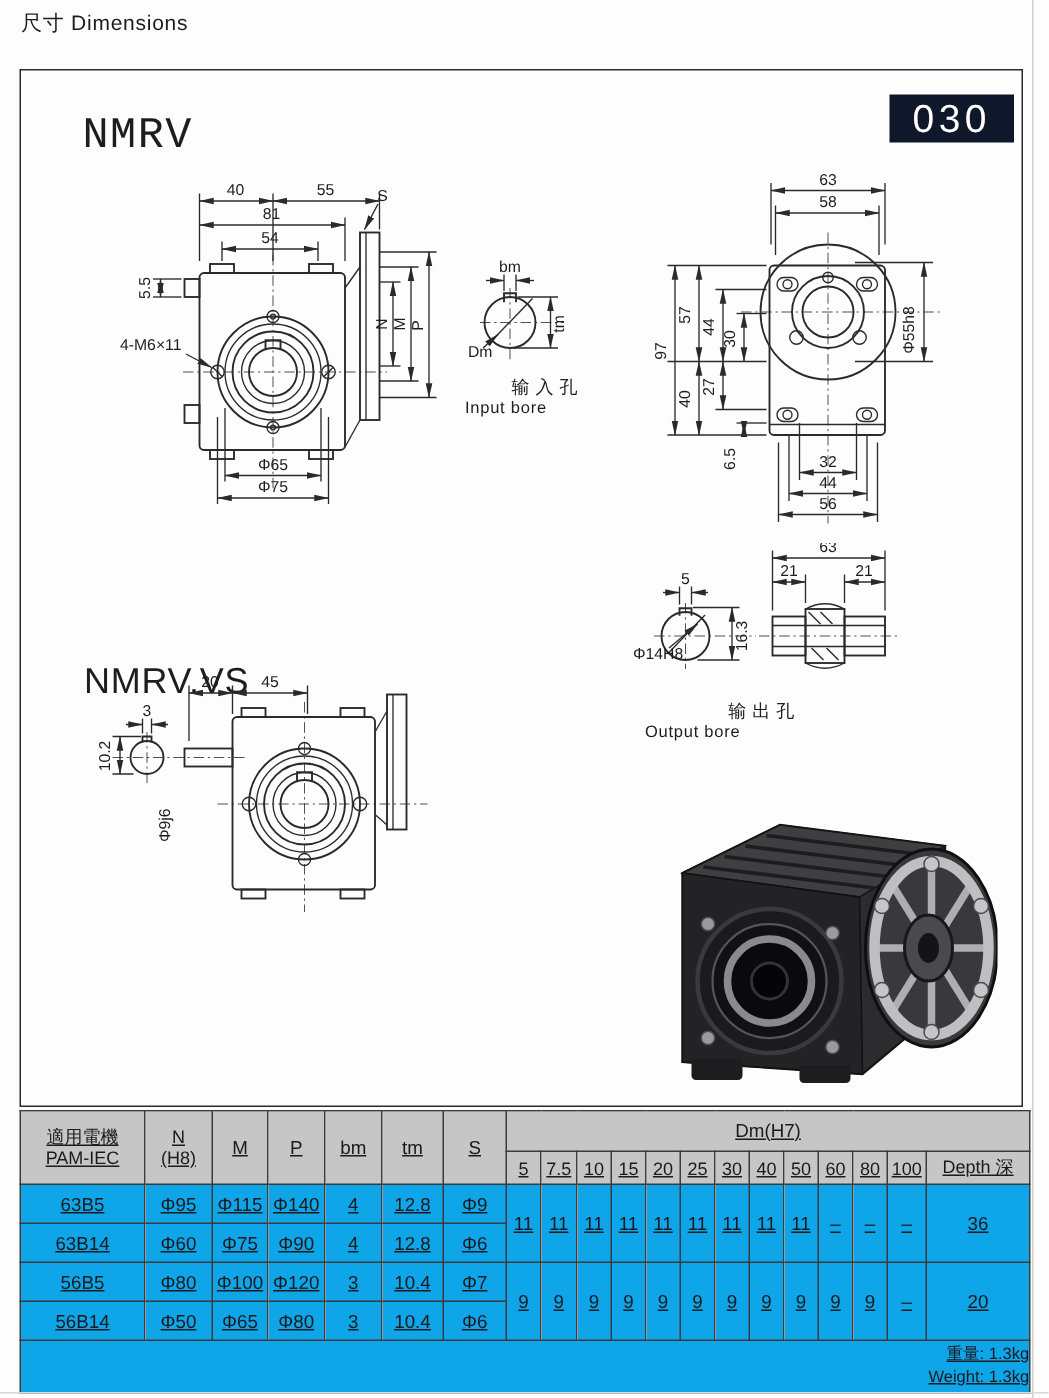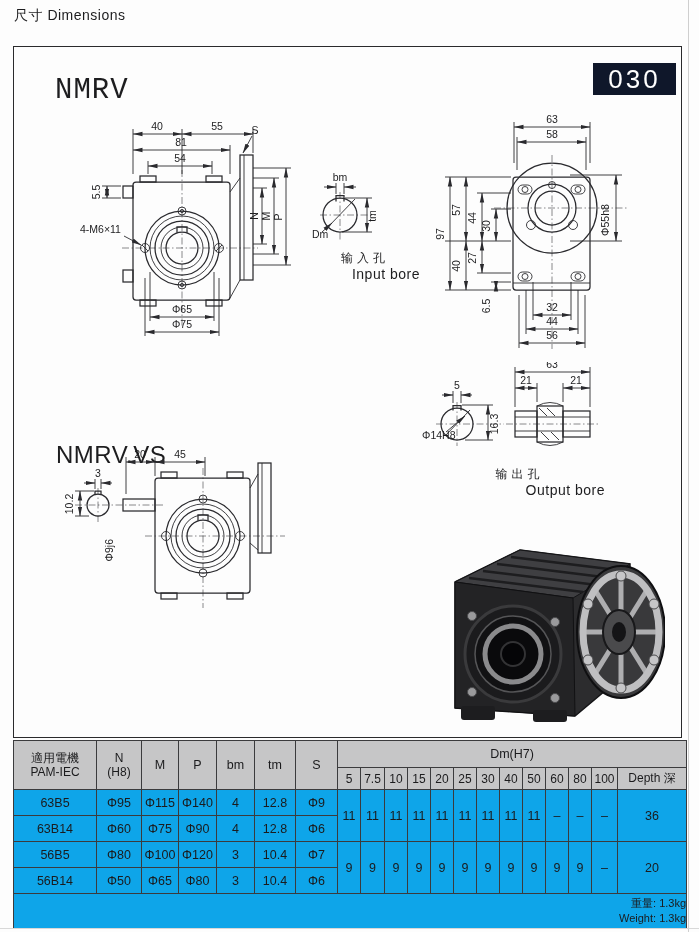--- a/index.html
+++ b/index.html
@@ -6,28 +6,28 @@
   body{width:699px;height:932px;position:relative;background:#fdfdfd;
        font-family:"Liberation Sans",sans-serif;color:#1d1d1f;overflow:hidden;}
   .abs{position:absolute;}
   .page-title{left:14px;top:7px;font-size:14px;letter-spacing:.5px;}
   .content-box{left:13px;top:46px;width:667px;height:690px;border:1.5px solid #2a2a2c;}
   .nmrv-heading{left:55px;top:74px;font-size:29px;letter-spacing:1px;font-family:Liberation Mono, monospace;}
   .nmrvvs-heading{left:56px;top:416px;font-size:24px;letter-spacing:.5px;margin-top:25px;}
   .model-badge{left:593px;top:63px;width:83px;height:32px;background:#0f172a;color:#fff;
     font-size:26px;display:flex;align-items:center;justify-content:center;letter-spacing:3px;}
   .cap-cn{font-size:12px;letter-spacing:4px;text-align:center;}
-  .cap-en{font-size:14px;text-align:right;letter-spacing:.5px;}
+  .cap-en{font-size:11px;text-align:left;letter-spacing:.5px;}
   svg text{font-family:"Liberation Sans",sans-serif;}
   .dt{font-size:10.5px;fill:#1d1d1f;}
   .ln{stroke:#2a2a2e;stroke-width:.9;fill:none;}
   .ol{stroke:#2a2a2e;stroke-width:1.25;fill:none;}
   .cl{stroke:#2a2a2e;stroke-width:.55;fill:none;stroke-dasharray:7 2.5 1.5 2.5;}
   .dim-table{position:absolute;left:13px;top:740px;width:673px;border-collapse:collapse;
-    table-layout:fixed;font-size:12.5px;color:#1b1b1d;border:1.5px solid #2a2a2c;}
+    table-layout:fixed;font-size:12.5px;color:#1b1b1d;border:1.5px solid #2a2a2c;text-decoration:underline;}
   .dim-table th,.dim-table td{border:1px solid #3b3b3d;text-align:center;padding:0;overflow:hidden;}
   .dim-table thead th{background:#c6c6c7;font-weight:400;font-size:12.5px;}
   .dim-table thead tr.sub th{height:21px;font-size:12px;}
   .dim-table thead .two{font-size:12px;line-height:1.2;}
   .dim-table tbody td{height:25px;background:#0ea5e9;}
   .dim-table tr.foot td{height:34px;text-align:right;padding-left:45px;font-size:11px;line-height:1.35;}
   .edge-r{left:688px;top:0;width:1px;height:932px;background:#cfcfcf;}
   .edge-b{left:0;top:928px;width:699px;height:1px;background:#d8d8d8;}
 </style>
 </head>
@@ -288,21 +288,21 @@
     <line class="ln" x1="170" y1="45" x2="170" y2="5"></line>
   <line class="ln" marker-start="url(#aS)" marker-end="url(#aE)" x1="95" y1="10" x2="170" y2="10"></line>
   <text class="dt" x="132" y="6" text-anchor="middle">63</text>
   <line class="ln" x1="117" y1="40" x2="117" y2="21"></line>
     <line class="ln" x1="143" y1="40" x2="143" y2="21"></line>
   <line class="ln" marker-start="url(#aS)" marker-end="url(#aE)" x1="95" y1="26" x2="117" y2="26"></line>
   <line class="ln" marker-start="url(#aS)" marker-end="url(#aE)" x1="143" y1="26" x2="170" y2="26"></line>
   <text class="dt" x="106" y="22" text-anchor="middle">21</text>
   <text class="dt" x="156" y="22" text-anchor="middle">21</text>
 </svg>
-<div class="abs cap-cn" style="left:432px;top:466px;width:175px">输出孔</div>
+<div class="abs cap-cn" style="left:422px;top:466px;width:175px">输出孔</div>
 <div class="abs cap-en" style="left:430px;top:482px;width:175px">Output bore</div>
 
 <svg class="abs" style="left:425px;top:520px" width="240" height="205" viewBox="0 0 240 205">
   <path d="M30,62 L95,30 L205,44 L205,150 L150,196 L30,188 Z" fill="#2c2c2e" stroke="#151517" stroke-width="1.5"></path>
   <path d="M30,62 L95,30 L205,44 L148,78 Z" fill="#3f3f42" stroke="#151517"></path>
   <line x1="44" y1="58" x2="158" y2="72" stroke="#1d1d1f" stroke-width="2.5"></line>
   <line x1="58" y1="51" x2="172" y2="65" stroke="#1d1d1f" stroke-width="2.5"></line>
   <line x1="72" y1="44" x2="186" y2="58" stroke="#1d1d1f" stroke-width="2.5"></line>
   <line x1="86" y1="37" x2="200" y2="51" stroke="#1d1d1f" stroke-width="2.5"></line>
   <path d="M30,62 L148,78 L150,196 L30,188 Z" fill="#232325" stroke="#111113"></path>

